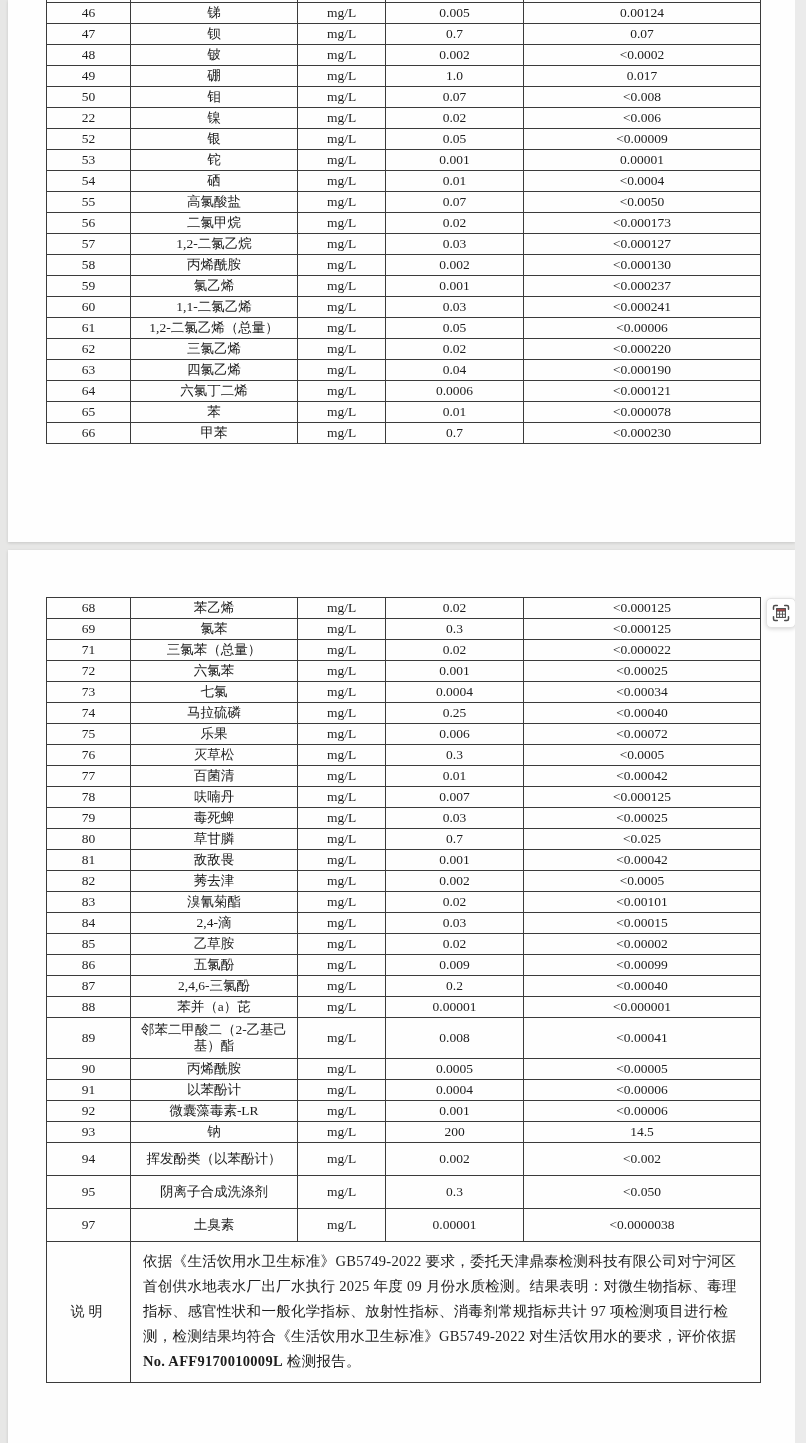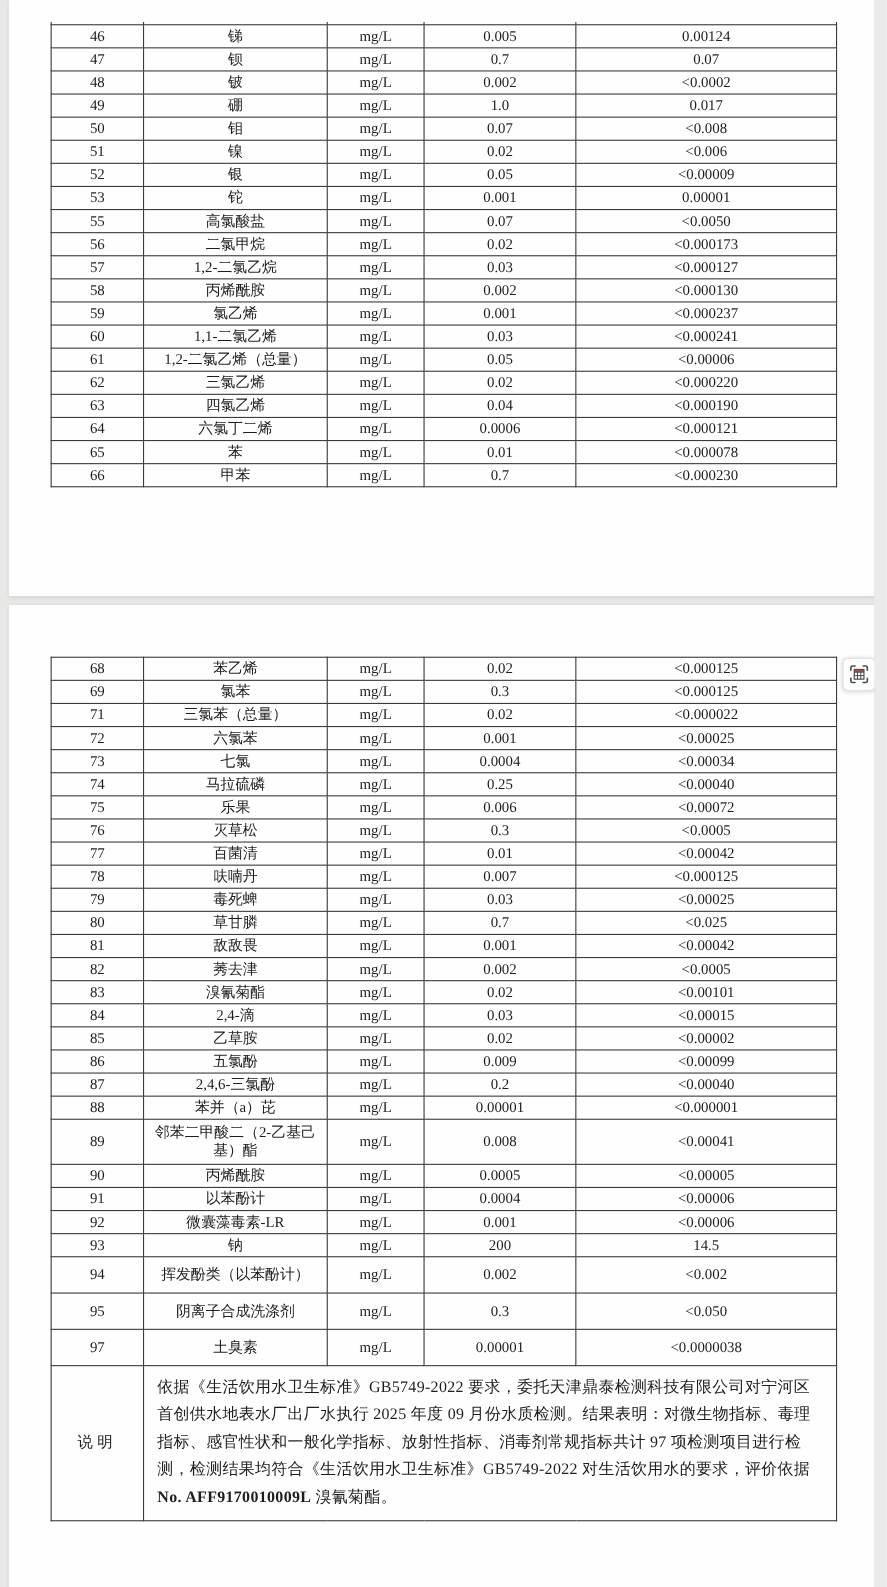--- a/index.html
+++ b/index.html
@@ -12,21 +12,21 @@
   .page{
     position:absolute;left:8px;width:787px;background:#fefefe;
     box-shadow:0 1px 3px rgba(0,0,0,0.14);
   }
   .page-1{top:0;height:542px;}
   .page-2{top:550px;height:1157px;}
   table.report{
     position:absolute;left:38px;width:714px;
     border-collapse:collapse;table-layout:fixed;
   }
-  #table-page1{top:0;margin-top:20px;}
+  #table-page1{top:0;}
   #table-page2{top:47px;}
   td{
     border:1px solid #3b3b3b;
     text-align:center;vertical-align:middle;
     font-size:13.5px;line-height:1.18;
     height:20px;padding:0 3px;
     word-break:break-all;
   }
   tr.sliver td{height:2px;border-top:none;padding:0;}
   tr.tall td{height:32px;}
@@ -106,39 +106,46 @@
           <td>0.017</td>
         </tr>
         <tr>
           <td>50</td>
           <td>钼</td>
           <td>mg/L</td>
           <td>0.07</td>
           <td>&lt;0.008</td>
         </tr>
         <tr>
-          <td>51</td>
+          <td>22</td>
           <td>镍</td>
           <td>mg/L</td>
           <td>0.02</td>
           <td>&lt;0.006</td>
         </tr>
         <tr>
           <td>52</td>
           <td>银</td>
           <td>mg/L</td>
           <td>0.05</td>
           <td>&lt;0.00009</td>
         </tr>
         <tr>
           <td>53</td>
           <td>铊</td>
           <td>mg/L</td>
           <td>0.001</td>
           <td>0.00001</td>
+        </tr>
+        <tr>
+          <td>54</td>
+          <td>硒</td>
+          <td>mg/L</td>
+          <td>0.01</td>
+          <td>&lt;0.0004</td>
         </tr>
         <tr>
           <td>55</td>
           <td>高氯酸盐</td>
           <td>mg/L</td>
           <td>0.07</td>
           <td>&lt;0.0050</td>
         </tr>
         <tr>
           <td>56</td>
@@ -424,21 +431,21 @@
           <td>97</td>
           <td>土臭素</td>
           <td>mg/L</td>
           <td>0.00001</td>
           <td>&lt;0.0000038</td>
         </tr>
       </tbody>
     <tbody>
       <tr class="note-row">
         <td class="note-label">说明</td>
-        <td class="note-text" colspan="4"><span>依据《生活饮用水卫生标准》GB5749-2022 要求，委托天津鼎泰检测科技有限公司对宁河区首创供水地表水厂出厂水执行 2025 年度 09 月份水质检测。结果表明：对微生物指标、毒理指标、感官性状和一般化学指标、放射性指标、消毒剂常规指标共计 97 项检测项目进行检测，检测结果均符合《生活饮用水卫生标准》GB5749-2022 对生活饮用水的要求，评价依据 </span><b>No. AFF9170010009L</b><span> 溴氰菊酯。</span></td>
+        <td class="note-text" colspan="4"><span>依据《生活饮用水卫生标准》GB5749-2022 要求，委托天津鼎泰检测科技有限公司对宁河区首创供水地表水厂出厂水执行 2025 年度 09 月份水质检测。结果表明：对微生物指标、毒理指标、感官性状和一般化学指标、放射性指标、消毒剂常规指标共计 97 项检测项目进行检测，检测结果均符合《生活饮用水卫生标准》GB5749-2022 对生活饮用水的要求，评价依据 </span><b>No. AFF9170010009L</b><span> 检测报告。</span></td>
       </tr>
     </tbody>
   </table>
 </div>
 
 <div class="float-btn">
   <svg width="20" height="20" viewBox="0 0 20 20">
     <g fill="none" stroke="#4d4d4d" stroke-width="1.5" stroke-linecap="round">
       <path d="M2.5 6.3 V4 A1.5 1.5 0 0 1 4 2.5 H6.3"></path>
       <path d="M13.7 2.5 H16 A1.5 1.5 0 0 1 17.5 4 V6.3"></path>

